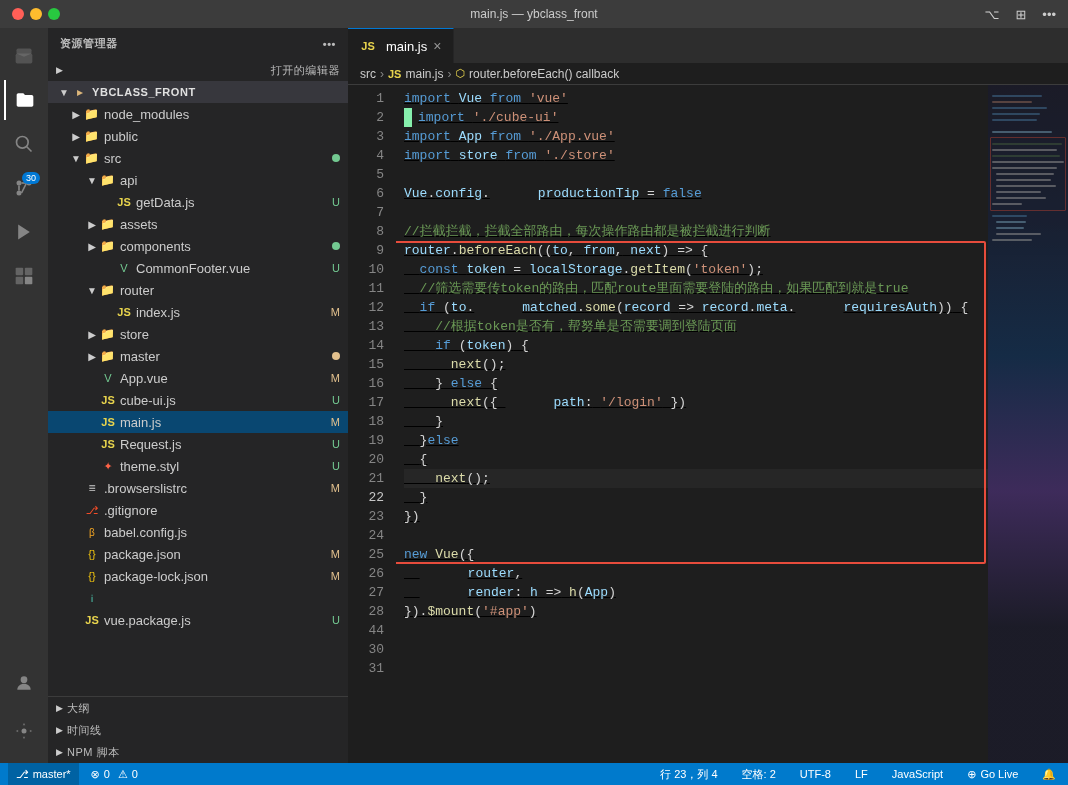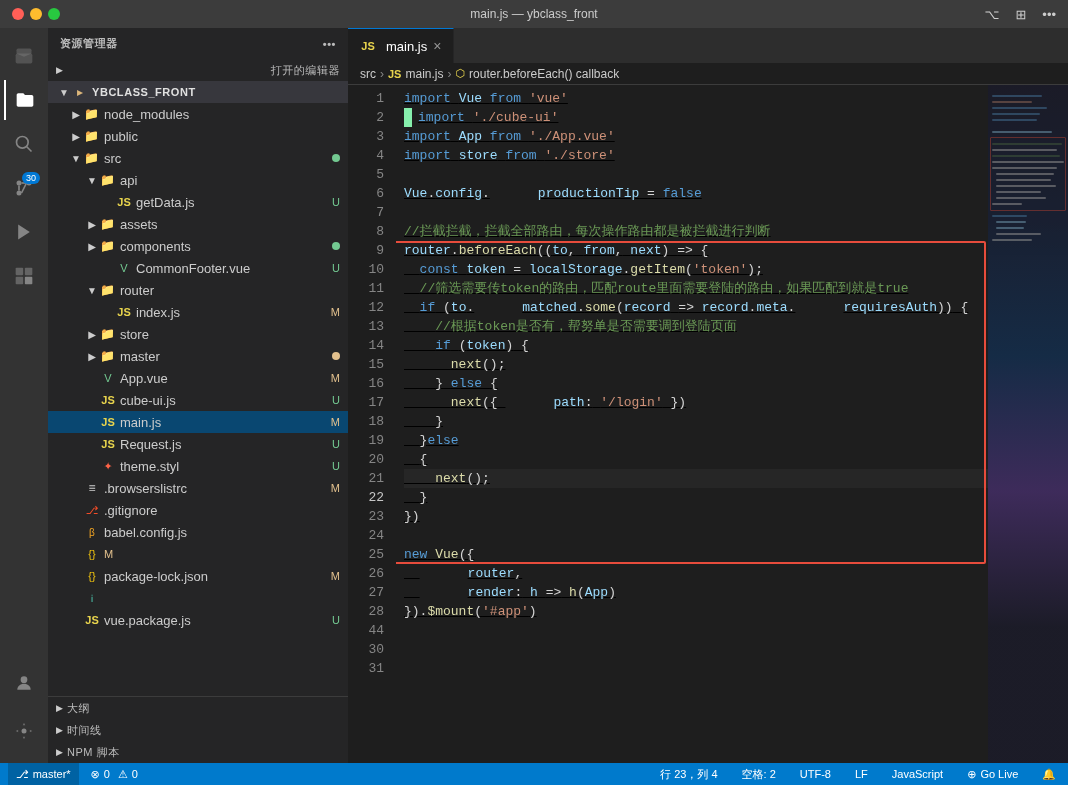--- a/index.html
+++ b/index.html
@@ -604,20 +604,21 @@
 
       <div class="tree-item" style="padding-left: 20px;">
         <span class="tree-arrow" style="visibility:hidden">▶</span>
         <span class="tree-icon" style="color:#f5a623;font-size:10px">β</span>
         <span class="tree-label">babel.config.js</span>
       </div>
 
       <div class="tree-item" style="padding-left: 20px;">
         <span class="tree-arrow" style="visibility:hidden">▶</span>
         <span class="tree-icon" style="color:#f1c40f;font-size:11px">{}</span>
+        <span class="tree-label">package.json</span>
         <span class="tree-badge badge-m">M</span>
       </div>
 
       <div class="tree-item" style="padding-left: 20px;">
         <span class="tree-arrow" style="visibility:hidden">▶</span>
         <span class="tree-icon" style="color:#f1c40f;font-size:11px">{}</span>
         <span class="tree-label">package-lock.json</span>
         <span class="tree-badge badge-m">M</span>
       </div>
 

